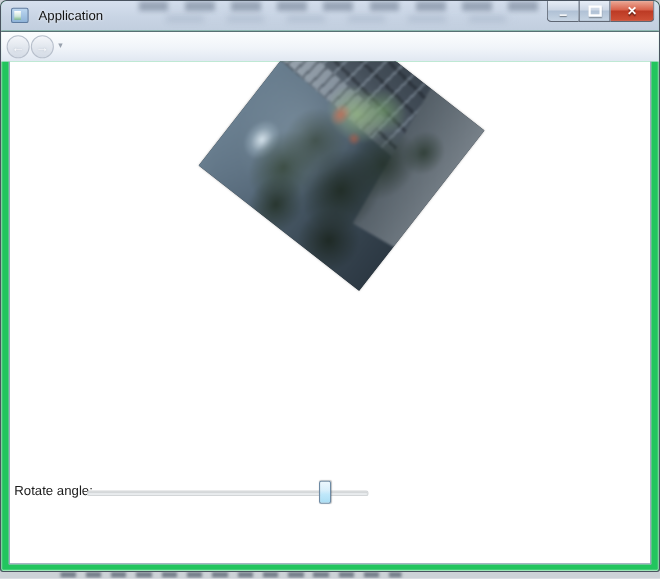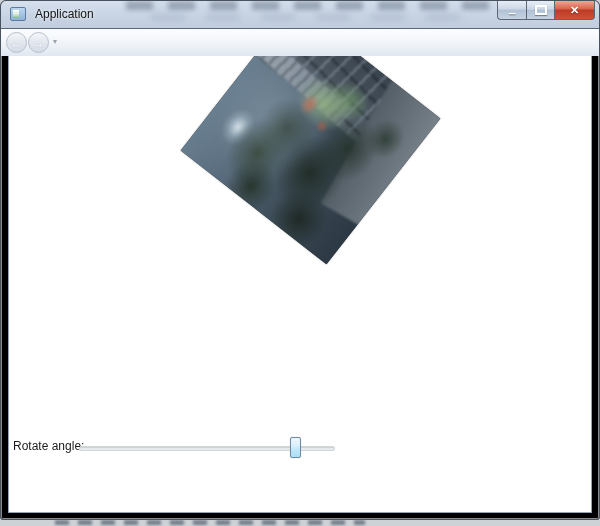--- a/index.html
+++ b/index.html
@@ -14,21 +14,21 @@
   .bottom-dashes{
     position:absolute;left:55px;bottom:1px;width:310px;height:5px;
     background:repeating-linear-gradient(90deg, rgba(58,70,86,.75) 0 14px, rgba(58,70,86,0) 14px 23px);
     filter:blur(1.5px);opacity:.8;
   }
   
   .window{
     position:absolute;left:0;top:0;width:598px;height:518px;
     border:1px solid #49535f;border-radius:6px 6px 3px 3px;
     background:linear-gradient(180deg,#cfdaе9 0%,#c4d1e2 100%);
-    background-color:#000000;
+    background-color:#22c55e;
     box-shadow:inset 0 0 0 1px rgba(255,255,255,.55);
   }
   
   .titlebar{
     position:absolute;left:0;top:0;right:0;height:27px;
     border-radius:5px 5px 0 0;
     background:linear-gradient(180deg,#d6e0ee 0%,#c8d4e4 55%,#c1cede 100%);
     overflow:hidden;
   }
   .tb-blobs{

